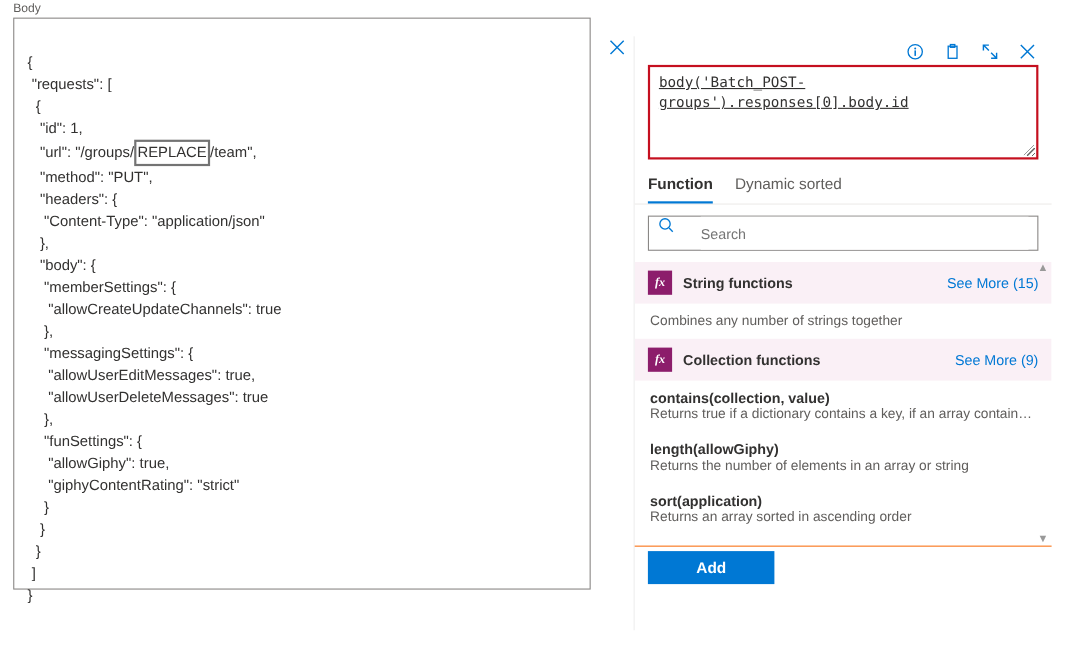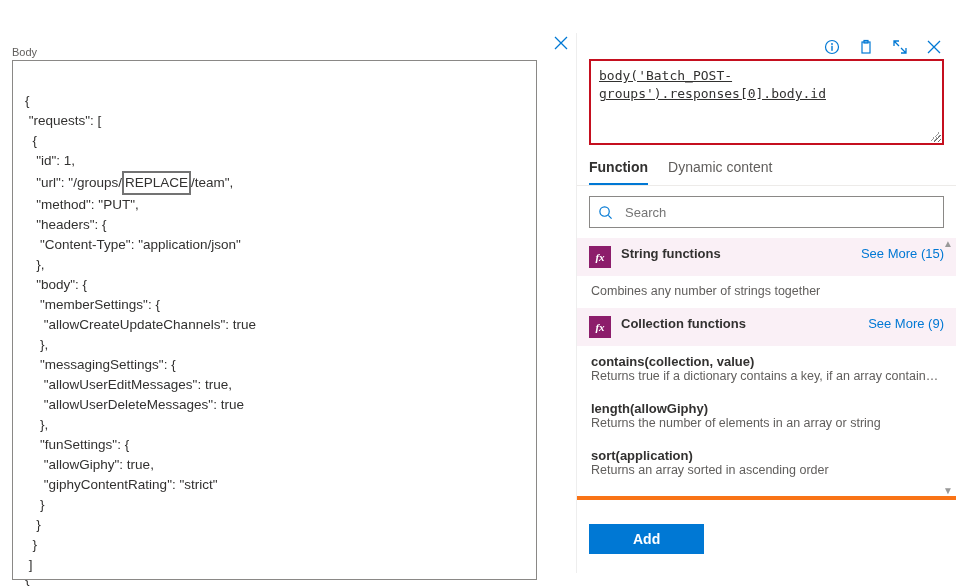--- a/index.html
+++ b/index.html
@@ -16,21 +16,20 @@
   .left-pane {
     position: absolute;
     left: 12px;
     top: 2px;
     width: 525px;
   }
   .body-label {
     font-size: 11px;
     color: #605e5c;
     margin-bottom: 2px;
-    margin-top: 44px;
   }
   .code-box {
     border: 1px solid #8a8886;
     padding: 10px 12px;
     font-family: "Segoe UI", -apple-system, sans-serif;
     font-size: 13.5px;
     line-height: 20px;
     white-space: pre;
     background: #fff;
     height: 520px;
@@ -99,36 +98,36 @@
     cursor: pointer;
   }
   .tab.active {
     color: #323130;
     font-weight: 600;
     border-bottom: 2px solid #0078d4;
   }
   .search-wrap { padding: 10px 12px 10px; }
   .search-box {
     display: flex;
-    align-items: center;
     border: 1px solid #8a8886;
     height: 32px;
     padding: 0 8px;
-    gap: 12px;
+    gap: 24px;
   }
   .search-input {
     border: none;
     outline: none;
     flex: 1;
     font-size: 13px;
   }
   .cat-list { height: 258px; overflow-y: auto;  scrollbar-width: thin; }
   .category {
     background: #faf0f6;
     display: flex;
+    align-items: center;
     padding: 8px 12px;
     gap: 10px;
     font-weight: 600;
   }
   .fx-badge {
     width: 22px; height: 22px;
     background: #8c1d6b;
     color: #fff;
     display: flex;
     align-items: center;
@@ -140,21 +139,21 @@
   .see-more {
     margin-left: auto;
     color: #0078d4;
     font-weight: 400;
     font-size: 13px;
     cursor: pointer;
   }
   .func-item { padding: 8px 14px 10px; }
   .func-sig { font-weight: 600; font-size: 13px; }
   .func-desc { color: #605e5c; font-size: 12.5px; white-space: nowrap; overflow: hidden; text-overflow: ellipsis; }
-  .add-row { padding: 24px 12px; border-top: 4px solid #f97316; }
+  .add-row { padding: 4px 12px; border-top: 1px solid #f97316; }
   .add-btn {
     background: #0078d4;
     color: #fff;
     border: none;
     font-size: 14px;
     font-weight: 600;
     padding: 7px 44px;
     cursor: pointer;
   }
   .scroll-up {
@@ -234,21 +233,21 @@
 
   <div class="expr-box-wrap">
     <div class="expr-box">
       <span>body('Batch_POST-groups').responses[0].body.id</span>
       <div class="grip"></div>
     </div>
   </div>
 
   <div class="tabs">
     <div class="tab active">Function</div>
-    <div class="tab">Dynamic content</div>
+    <div class="tab">Dynamic sorted</div>
   </div>
 
   <div class="search-wrap">
     <div class="search-box">
       <span>
         <svg width="15" height="15" viewBox="0 0 16 16">
             <circle cx="7" cy="7" r="5" fill="none" stroke="#0078d4" stroke-width="1.3"></circle>
             <path d="M11 11 L14.5 14.5" stroke="#0078d4" stroke-width="1.3"></path>
           </svg>
       </span>

